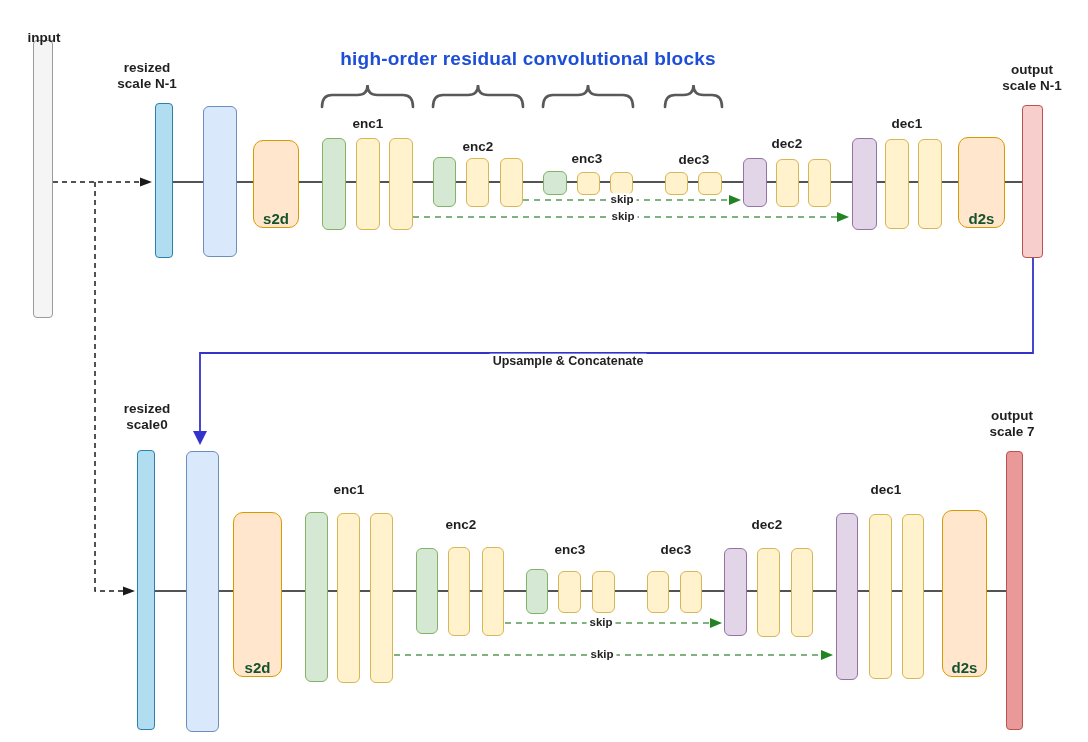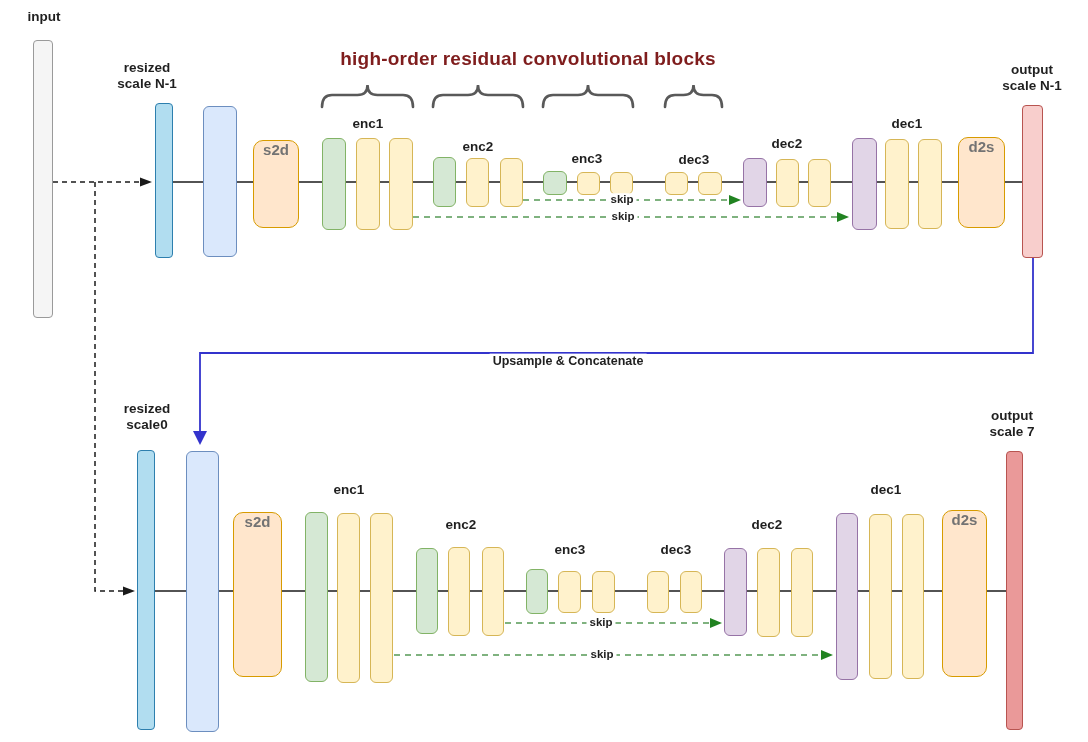--- a/index.html
+++ b/index.html
@@ -13,25 +13,25 @@
   .r10{border-radius:10px;}
   .c-gray  {background:var(--gray-fill);  border-color:var(--gray-border);}
   .c-cyan  {background:var(--cyan-fill);  border-color:var(--cyan-border);}
   .c-blue  {background:var(--blue-fill);  border-color:var(--blue-border);}
   .c-orange{background:var(--orange-fill);border-color:var(--orange-border);}
   .c-green {background:var(--green-fill); border-color:var(--green-border);}
   .c-yellow{background:var(--yellow-fill);border-color:var(--yellow-border);}
   .c-purple{background:var(--purple-fill);border-color:var(--purple-border);}
   .c-pink  {background:var(--pink-fill);  border-color:var(--pink-border);}
   .c-red   {background:var(--red-fill);   border-color:var(--red-border);}
-  .op{display:flex;align-items:flex-start;justify-content:center;
-      font-size:15px;font-weight:700;color:#737373;}
+  .op{display:flex;align-items:flex-end;justify-content:center;
+      font-size:15px;font-weight:700;color:#14532d;}
   .lbl{position:absolute;transform:translateX(-50%);text-align:center;white-space:nowrap;
        font-size:13.5px;font-weight:700;color:#1f1f1f;line-height:1.18;}
-  .title{font-size:19px;font-weight:700;color:#7f1d1d;letter-spacing:.2px;}
+  .title{font-size:19px;font-weight:700;color:#1d4ed8;letter-spacing:.2px;}
   .onln{transform:translate(-50%,-50%);background:#ffffff;padding:0 3px;}
   .skiplbl{font-size:11.5px;}
   .upslbl{font-size:12.5px;}
   .bold-line{font-weight:800;}
 </style>
 </head>
 <body>
 
 <div class="canvas">
 
@@ -128,21 +128,21 @@
   <div class="blk c-yellow" style="left:869px;top:514px;width:23px;height:165px"></div>
   <div class="blk c-yellow" style="left:902px;top:514px;width:22px;height:165px"></div>
 
   <div class="blk c-orange r10 op" style="left:942px;top:510px;width:45px;height:167px">
       <span>d2s</span>
     </div>
   <div class="blk c-red r4" style="left:1006px;top:451px;width:17px;height:279px"></div>
 
   <div class="lbl title" style="left:528px;top:48px">high-order residual convolutional blocks</div>
 
-  <div class="lbl" style="left:44px;top:9px">input</div>
+  <div class="lbl" style="left:44px;top:30px">input</div>
 
   <div class="lbl" style="left:147px;top:60px">
     <div>resized</div>
     <div>scale N-1</div>
   </div>
 
   <div class="lbl" style="left:368px;top:116px">enc1</div>
   <div class="lbl" style="left:478px;top:139px">enc2</div>
   <div class="lbl" style="left:587px;top:151px">enc3</div>
   <div class="lbl" style="left:694px;top:152px">dec3</div>

